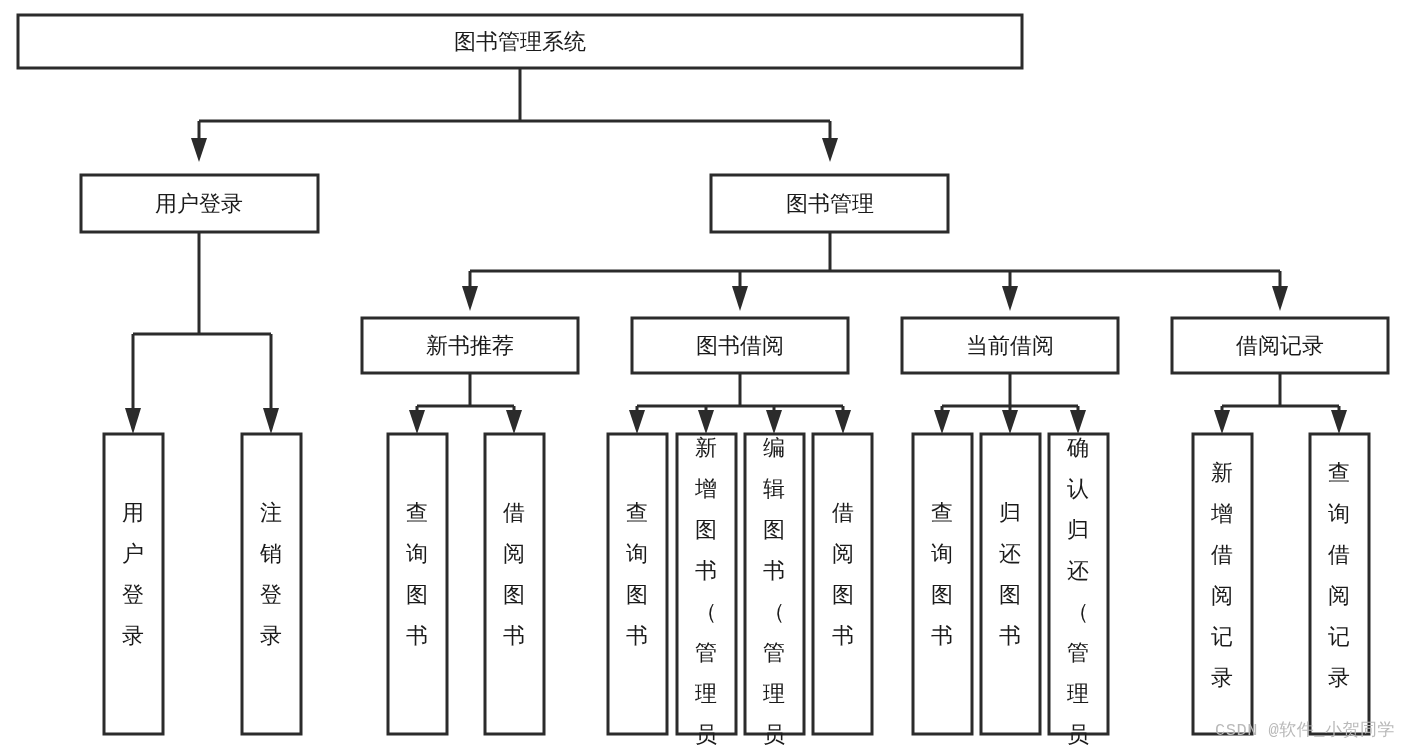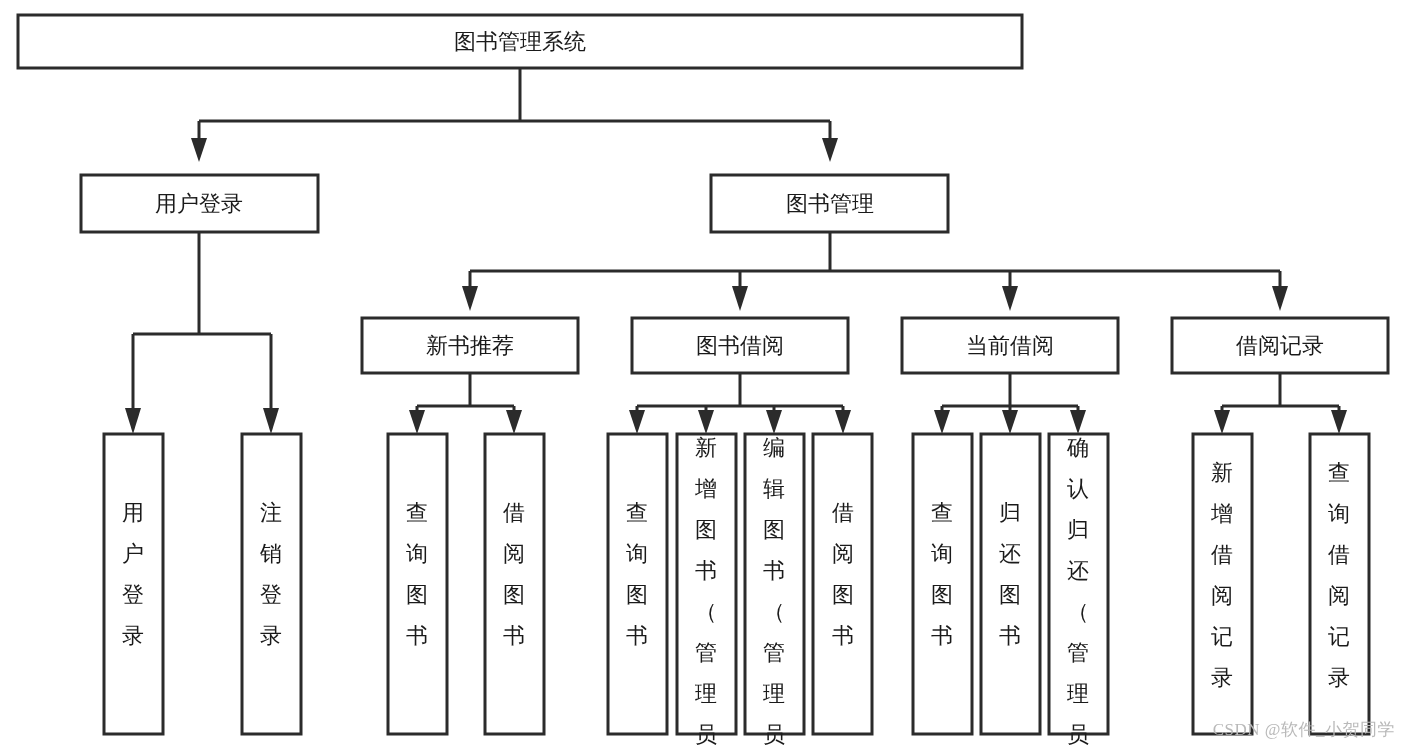--- a/index.html
+++ b/index.html
@@ -43,21 +43,21 @@
     fill: none;
   }
   .arrow-head {
     fill: #2b2b2b;
     stroke: none;
   }
   .watermark {
     position: absolute;
     right: 10px;
     bottom: 6px;
-    font-family: Liberation Serif, serif;
+    font-family: Liberation Mono, monospace;
     font-size: 17px;
     color: #b9b9b9;
     letter-spacing: 0.5px;
     white-space: nowrap;
     pointer-events: none;
   }
 </style>
 </head>
 <body>
 

